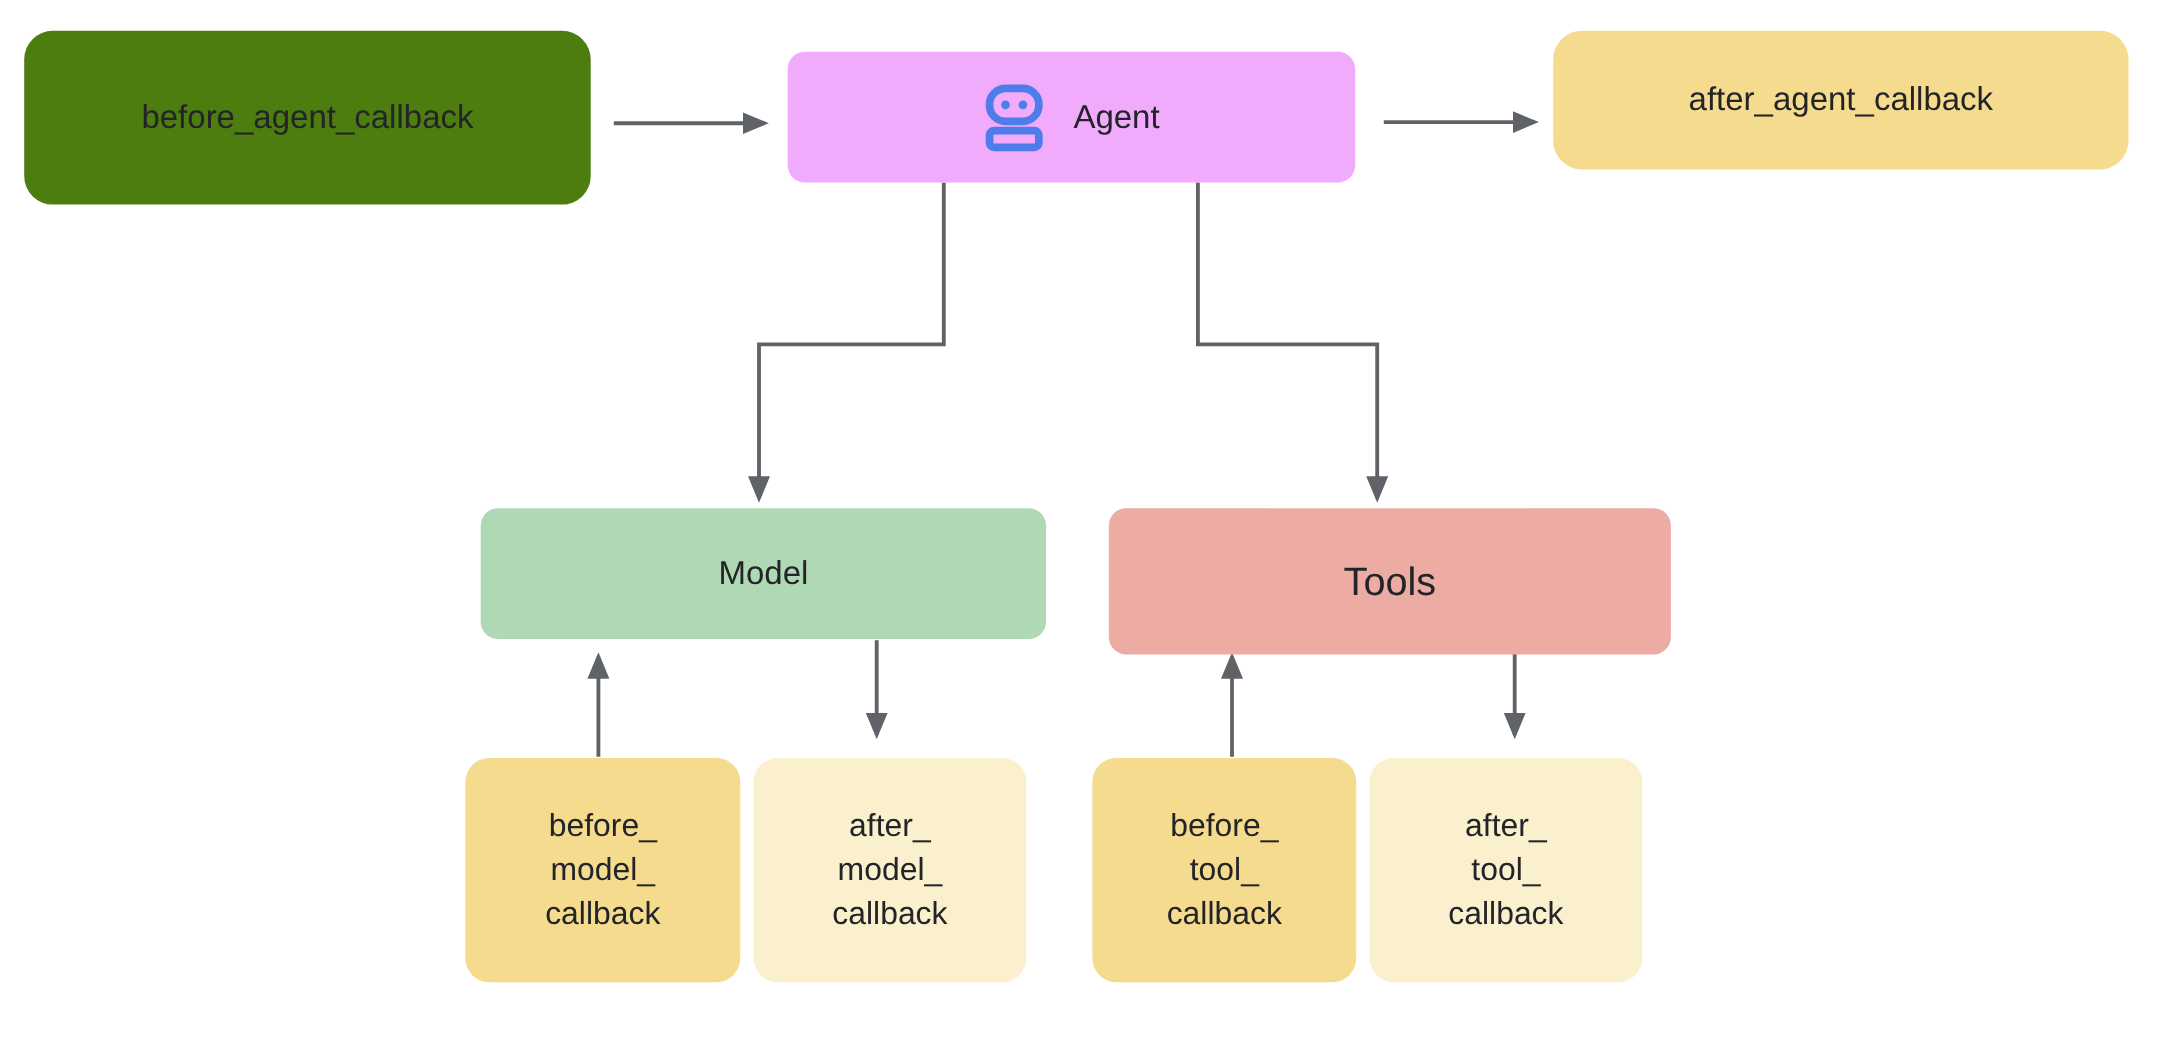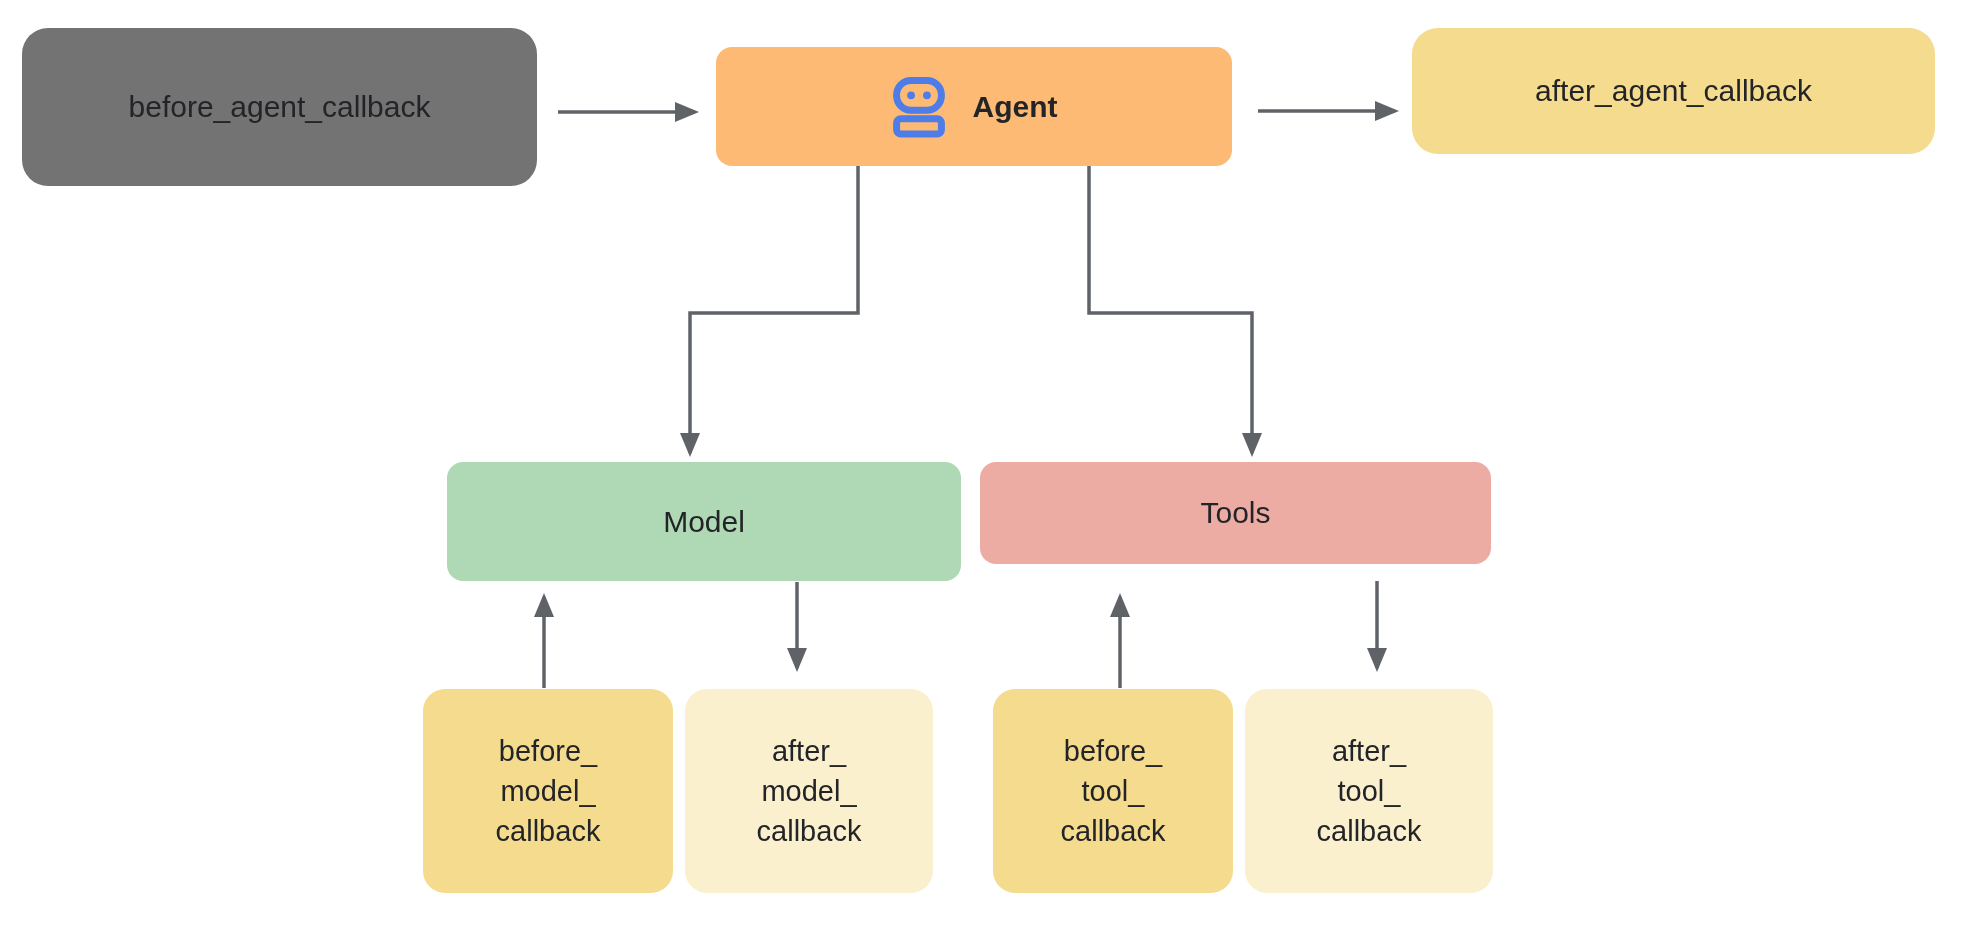--- a/index.html
+++ b/index.html
@@ -40,21 +40,21 @@
     white-space: pre-line;
     text-align: center;
     line-height: 1.38;
   }
   
   .n-before-agent { left: 22px;  top: 28px; width: 515px; height: 158px; border-radius: 26px; font-size: 30px; }
   .n-agent        { left: 716px; top: 47px; width: 516px; height: 119px; border-radius: 16px; font-size: 30px; gap: 26px; }
   .n-after-agent  { left: 1412px; top: 28px; width: 523px; height: 126px; border-radius: 26px; font-size: 30px; }
   
   .n-model        { left: 437px;  top: 462px; width: 514px; height: 119px; border-radius: 16px; font-size: 30px; }
-  .n-tools        { left: 980px; top: 462px; width: 511px; height: 102px; border-radius: 16px; font-size: 30px; }
+  .n-tools        { left: 1008px; top: 462px; width: 511px; height: 133px; border-radius: 16px; font-size: 36px; }
   
   .n-before-model { left: 423px;  top: 689px; width: 250px; height: 204px; border-radius: 22px; font-size: 29px; }
   .n-after-model  { left: 685px;  top: 689px; width: 248px; height: 204px; border-radius: 22px; font-size: 29px; }
   .n-before-tool  { left: 993px;  top: 689px; width: 240px; height: 204px; border-radius: 22px; font-size: 29px; }
   .n-after-tool   { left: 1245px; top: 689px; width: 248px; height: 204px; border-radius: 22px; font-size: 29px; }
 
   .robot-icon svg { display: block; color: var(--robot-blue, #4E7CE8); }
 </style>
 </head>
 <body>
@@ -78,41 +78,41 @@
 
     <polyline class="edge" points="544,688 544,597" marker-end="url(#arrowhead)"></polyline>
 
     <polyline class="edge" points="797,582 797,668" marker-end="url(#arrowhead)"></polyline>
 
     <polyline class="edge" points="1120,688 1120,597" marker-end="url(#arrowhead)"></polyline>
 
     <polyline class="edge" points="1377,581 1377,668" marker-end="url(#arrowhead)"></polyline>
   </svg>
 
-  <div class="node n-before-agent" style="background: #737373;">
+  <div class="node n-before-agent" style="background: #4d7c0f;">
     <span class="node-label">before_agent_callback</span>
   </div>
 
-  <div class="node n-agent" style="background: #fdba74; font-weight: bold;">
+  <div class="node n-agent" style="background: #f0abfc;">
     <span class="robot-icon">
       <svg width="56" height="64" viewBox="0 0 60 66" xmlns="http://www.w3.org/2000/svg">
         <rect x="6" y="4.5" width="48" height="32" rx="15.5" fill="none" stroke="currentColor" stroke-width="7.5"></rect>
         <circle cx="21.5" cy="20.5" r="4.2" fill="currentColor"></circle>
         <circle cx="38.5" cy="20.5" r="4.2" fill="currentColor"></circle>
         <rect x="6" y="45.5" width="48" height="16.5" rx="4.5" fill="none" stroke="currentColor" stroke-width="7.5"></rect>
       </svg>
     </span>
     <span class="node-label">Agent</span>
   </div>
 
   <div class="node n-after-agent" style="background: rgb(245, 219, 141);">
     <span class="node-label">after_agent_callback</span>
   </div>
 
-  <div class="node n-model" style="background: rgb(175, 216, 180); margin-left: 10px;">
+  <div class="node n-model" style="background: rgb(175, 216, 180);">
     <span class="node-label">Model</span>
   </div>
 
   <div class="node n-tools" style="background: rgb(236, 172, 164);">
     <span class="node-label">Tools</span>
   </div>
 
   <div class="node n-before-model" style="background: rgb(245, 219, 141);">
     <span class="node-label">before_
 model_

